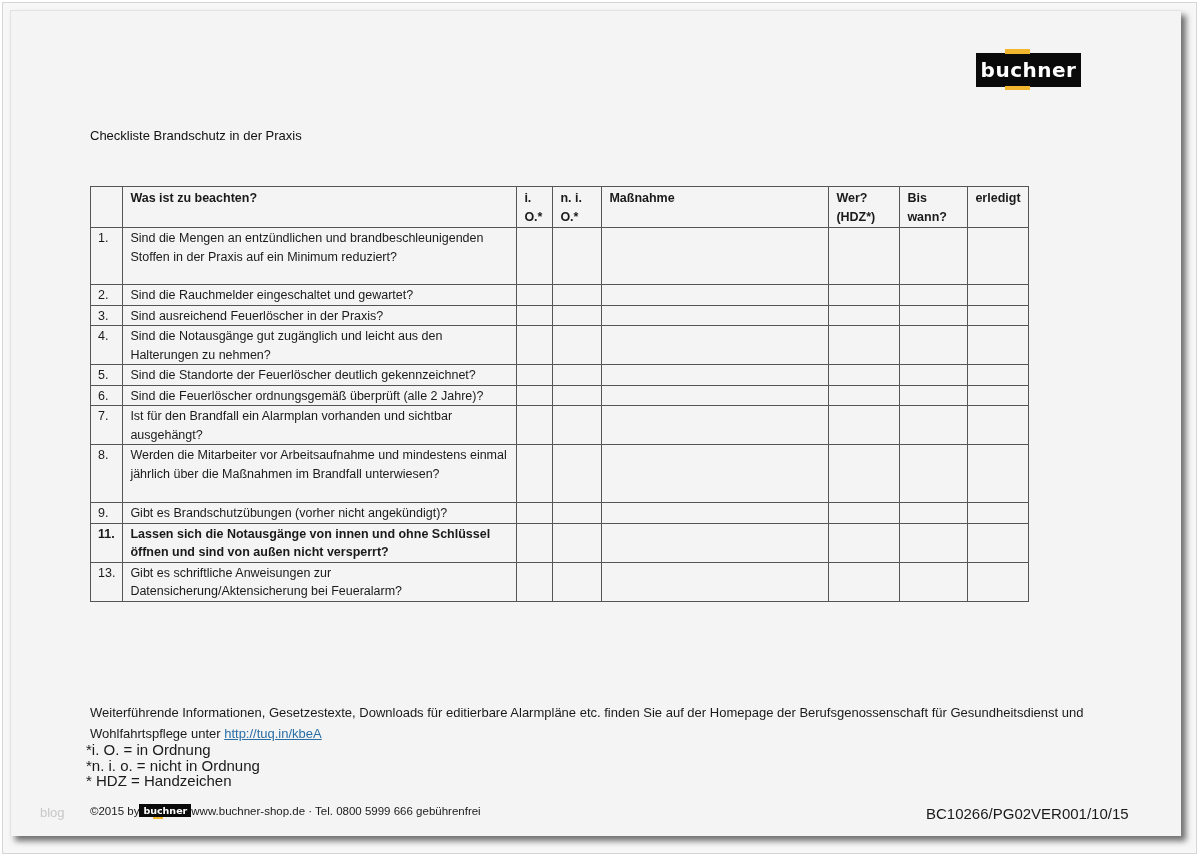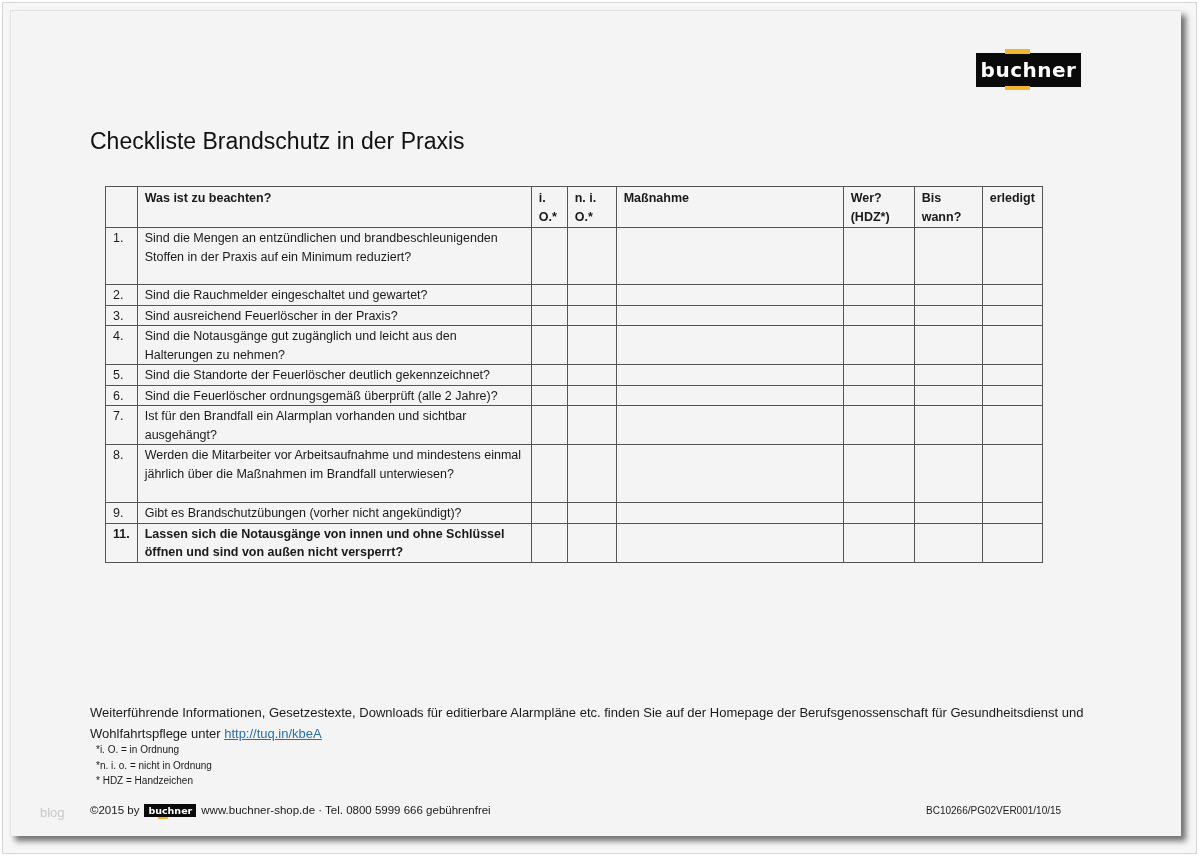--- a/index.html
+++ b/index.html
@@ -20,60 +20,60 @@
       box-shadow: 5px 5px 6px rgba(0,0,0,0.55);
     }
     .logo {
       position: absolute; left: 976px; top: 53px; width: 105px; height: 34px;
       background: #0a0a0a; display: flex; align-items: center; justify-content: center;
     }
     .logo .bar-top { position: absolute; left: 29px; top: -4px; width: 25px; height: 5px; background: #f2b52e; }
     .logo .bar-bot { position: absolute; left: 29px; bottom: -3px; width: 25px; height: 4px; background: #f2b52e; }
     .logo span { color: #fff; font-family: "DejaVu Sans", sans-serif; font-weight: bold; font-size: 20px; letter-spacing: 0.5px; }
     .title {
-      position: absolute; left: 90px; top: 128px; font-size: 23px; color: #111;
+      position: absolute; left: 90px; top: 128px; font-size: 13px; color: #111;
       font-family: "Liberation Sans", sans-serif;
     }
     table.checklist {
-      position: absolute; left: 105px; top: 186px; border-collapse: collapse;
+      position: absolute; left: 90px; top: 186px; border-collapse: collapse;
       font-size: 12.5px; color: #1a1a1a; table-layout: fixed;
     }
     table.checklist td, table.checklist th {
       border: 1px solid #555; vertical-align: top; padding: 1px 7px 0 7px;
       line-height: 18.5px; text-align: left;
     }
     table.checklist th { font-weight: bold; padding-top: 2px; height: 38px; }
     .col-num { width: 20px; }
     .col-q { width: 394px; }
     .col-io { width: 36px; }
     .col-nio { width: 49px; }
     .col-mass { width: 227px; }
     .col-wer { width: 71px; }
     .col-bis { width: 68px; }
     .col-erl { width: 49px; }
     .info {
       position: absolute; left: 90px; top: 661px; font-size: 13px; line-height: 21px; color: #1a1a1a; width: 1040px; margin-top: 41px;
     }
     .info a { color: #2a6ea6; text-decoration: underline; }
     .legend {
-      position: absolute; left: 96px; top: 742px; font-size: 10px; line-height: 15.7px; color: #1a1a1a;
+      position: absolute; left: 86px; top: 742px; font-size: 15px; line-height: 15.7px; color: #1a1a1a;
     }
     .watermark {
       position: absolute; left: 40px; top: 805px; font-size: 13px; color: #c8c8c8;
     }
     .footer-left {
-      position: absolute; left: 90px; top: 804px; font-size: 11.5px; color: #1a1a1a; display: flex; gap: 5px;
+      position: absolute; left: 90px; top: 804px; font-size: 11.5px; color: #1a1a1a; display: flex; align-items: center; 
     }
     .mini-logo {
       display: inline-block; background: #0a0a0a; color: #fff; font-weight: bold; font-size: 9.5px;
       padding: 0 4px; height: 13px; line-height: 13px; font-family: "DejaVu Sans", sans-serif; position: relative;
     }
     .mini-logo::after { content: ""; position: absolute; left: 14px; bottom: -2px; width: 10px; height: 2px; background: #f2b52e; }
     .footer-right {
-      position: absolute; left: 926px; top: 805px; font-size: 10px; color: #1a1a1a;
+      position: absolute; left: 926px; top: 805px; font-size: 15px; color: #1a1a1a;
     }
   </style>
 </head>
 <body>
 
 <div class="outer-frame"></div>
 <div class="page"></div>
 
 <div class="logo">
   <div class="bar-top"></div>
@@ -200,20 +200,30 @@
       <tr style="height: 38px; font-weight: bold;">
         <td>11.</td>
         <td>Lassen sich die Notausgänge von innen und ohne Schlüssel öffnen und sind von außen nicht versperrt?</td>
         <td></td>
         <td></td>
         <td></td>
         <td></td>
         <td></td>
         <td></td>
       </tr>
+      <tr style="height: 38px;">
+        <td>13.</td>
+        <td>Gibt es schriftliche Anweisungen zur Datensicherung/Aktensicherung bei Feueralarm?</td>
+        <td></td>
+        <td></td>
+        <td></td>
+        <td></td>
+        <td></td>
+        <td></td>
+      </tr>
     </tbody>
 </table>
 
 <div class="info">
   <span>Weiterführende Informationen, Gesetzestexte, Downloads für editierbare Alarmpläne etc. finden Sie auf der Homepage der Berufsgenossenschaft für Gesundheitsdienst und Wohlfahrtspflege unter </span><a>http://tuq.in/kbeA</a>
 </div>
 
 <div class="legend">
   <div>*i. O. = in Ordnung</div>
   <div>*n. i. o. = nicht in Ordnung</div>

